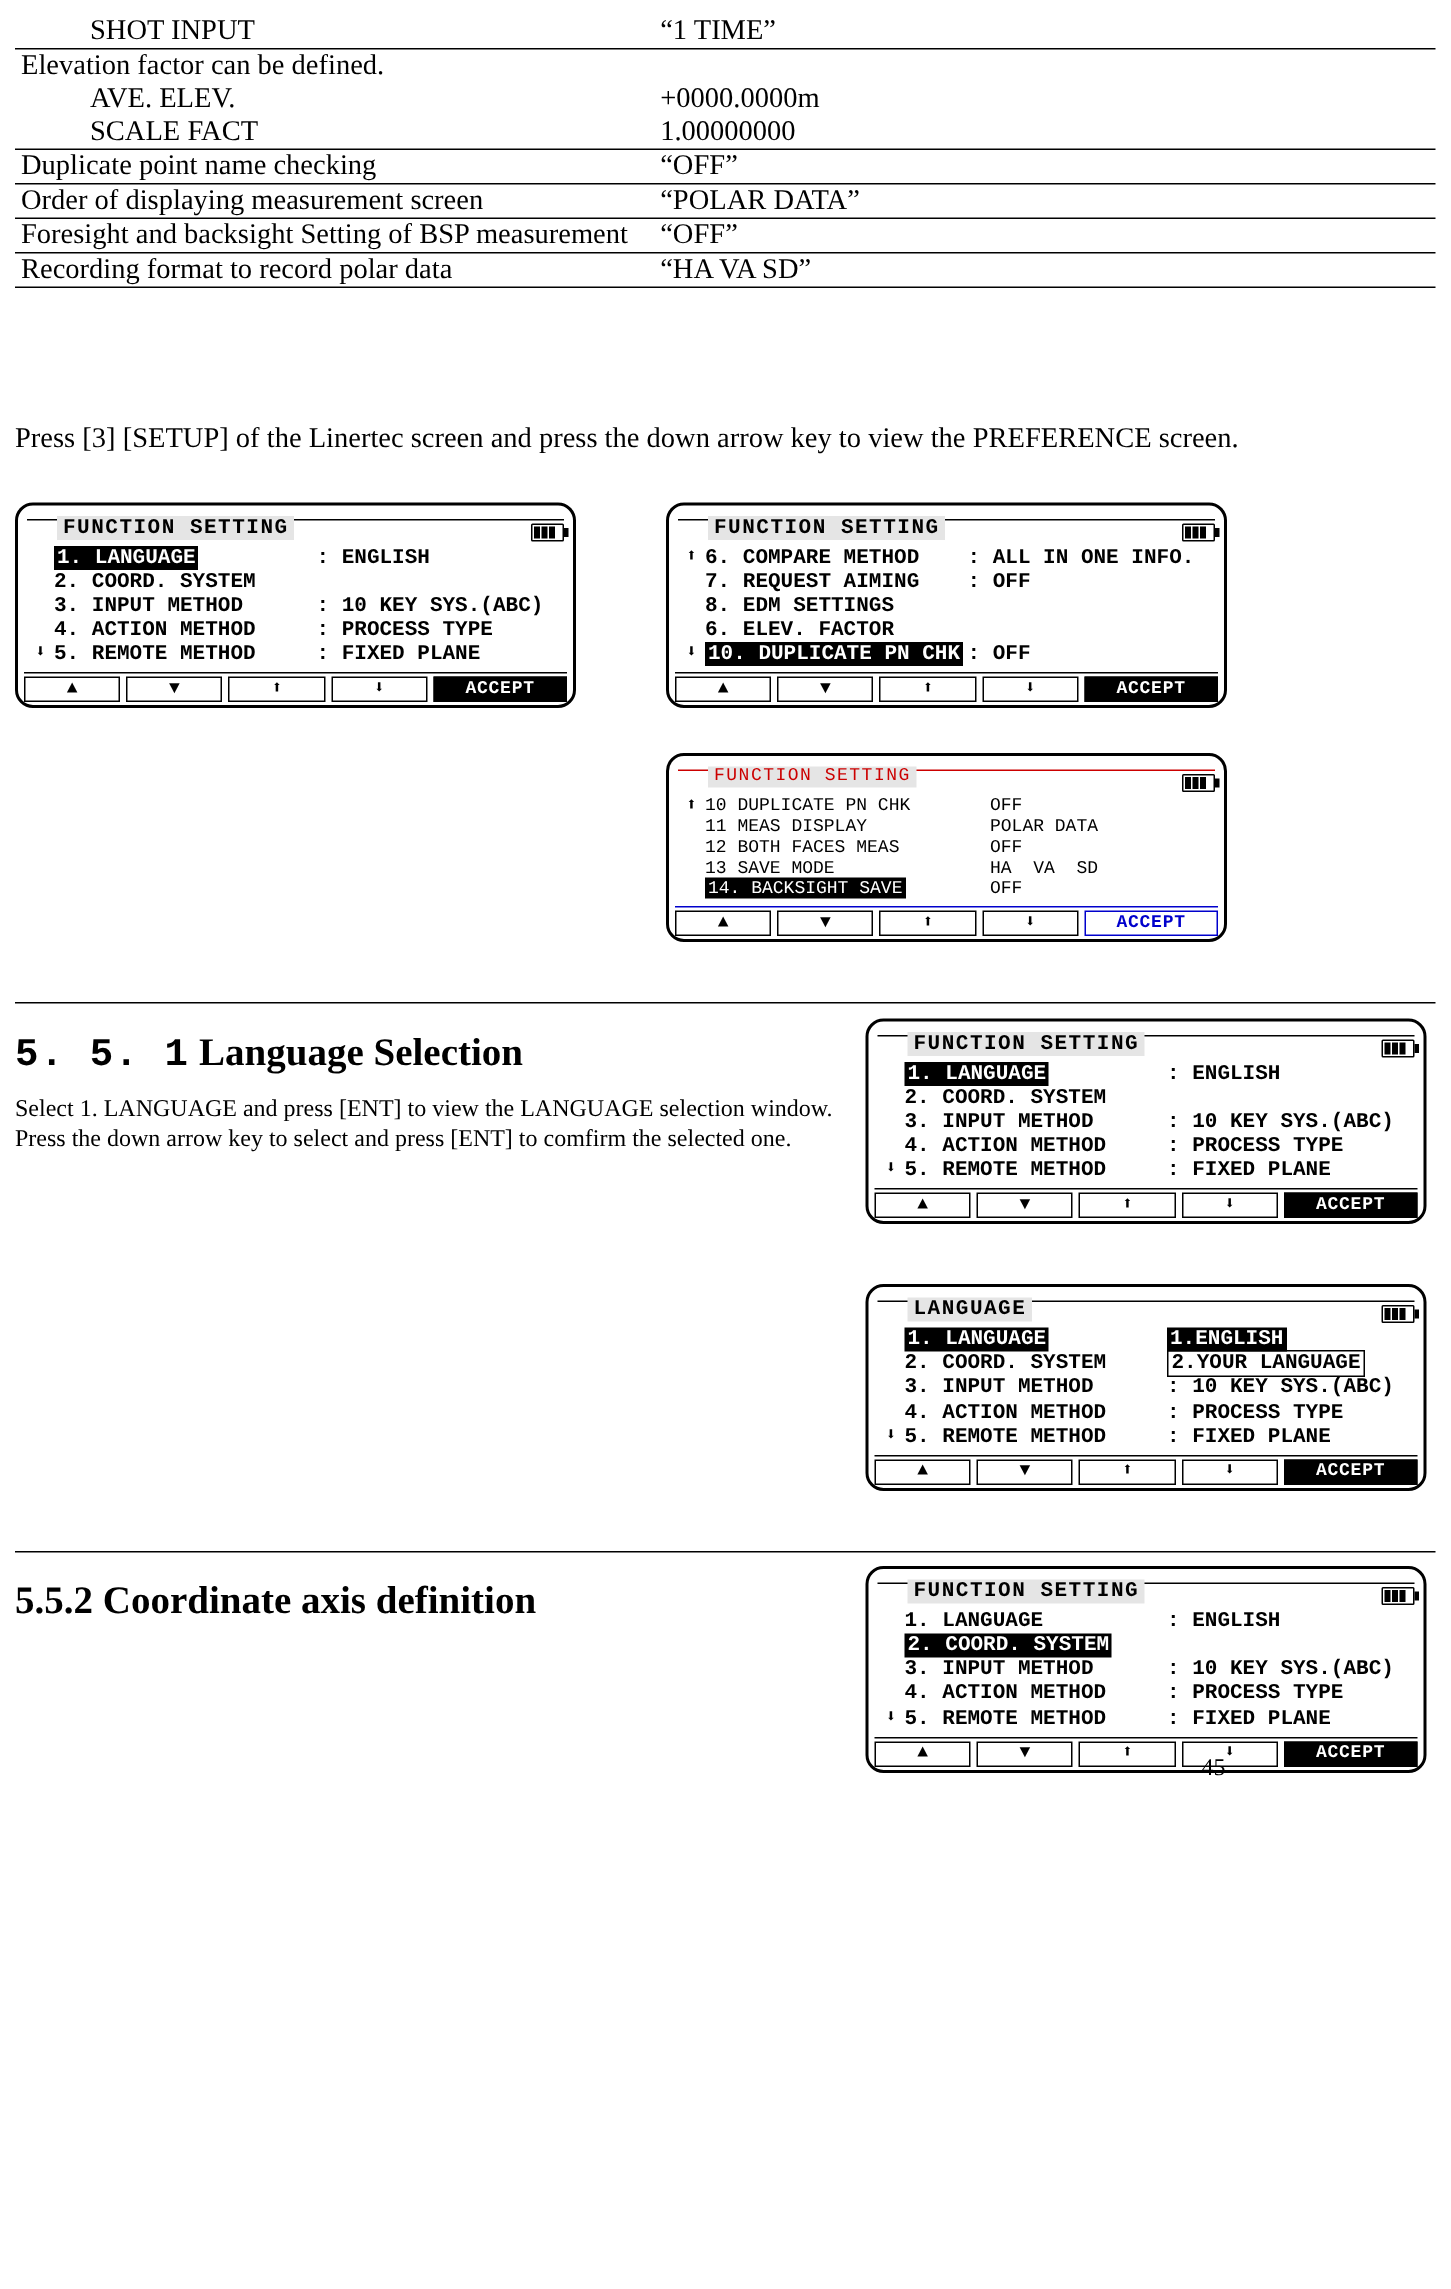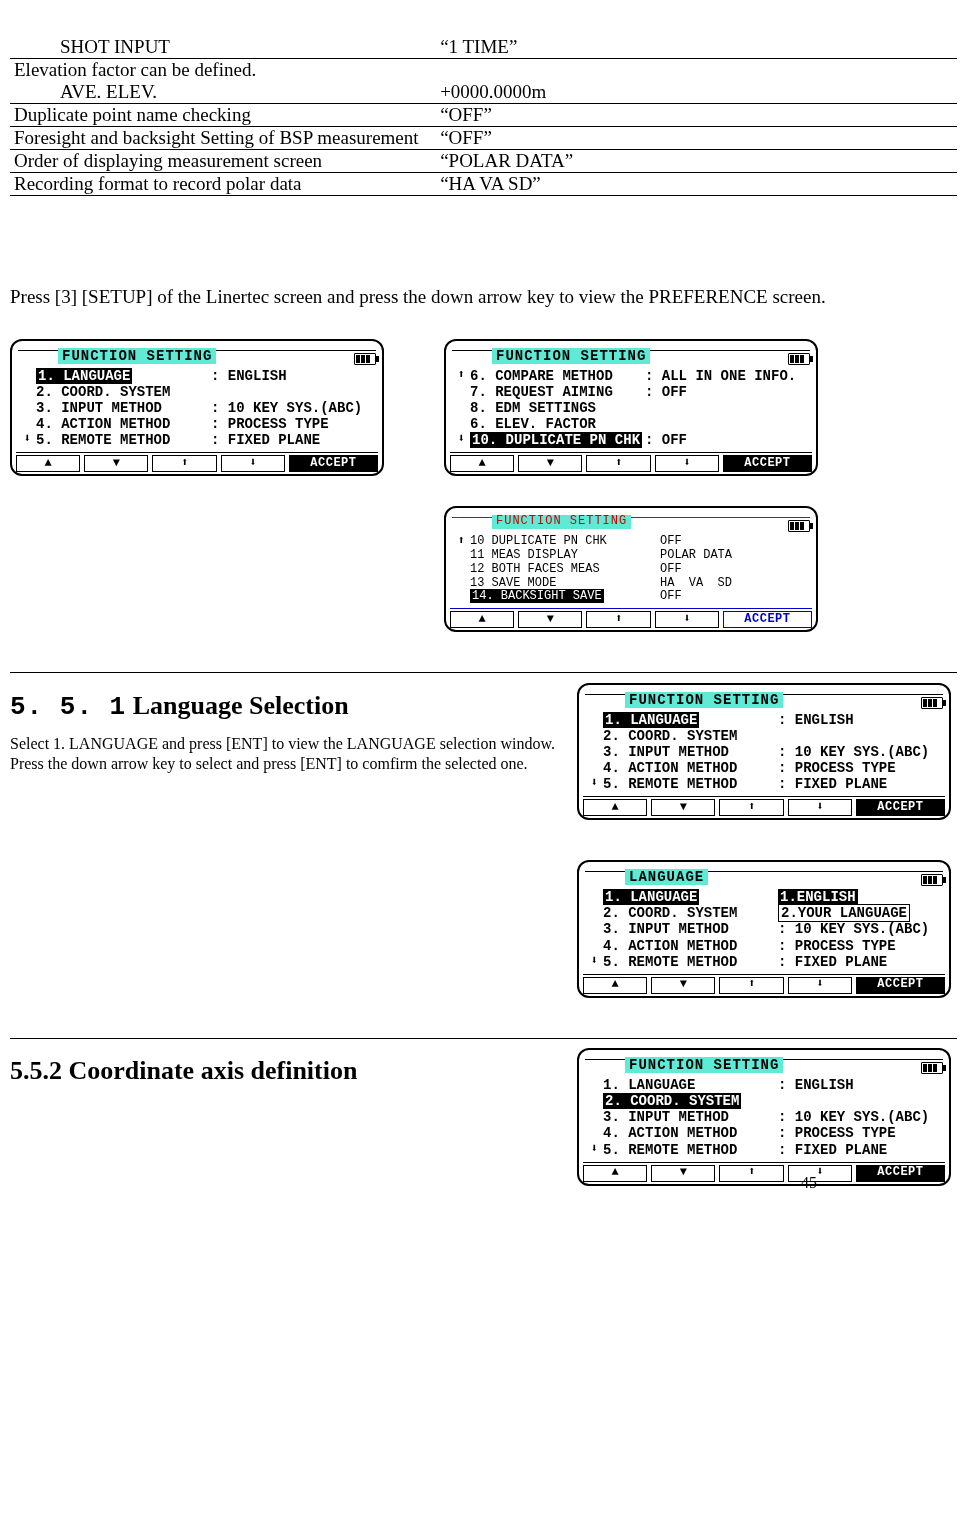--- a/index.html
+++ b/index.html
@@ -6,21 +6,20 @@
     font-family: "Times New Roman", Times, serif;
     font-size: 19px;
     margin: 0;
     padding: 10px 10px 40px 10px;
     width: 947px;
     color: #000;
   }
   table.settings {
     width: 100%;
     border-collapse: collapse;
-    margin-top: 26px;
   }
   table.settings td {
     vertical-align: top;
     padding: 0 4px;
   }
   .bt { border-top: 1.5px solid #000; }
   .indent1 { padding-left: 50px !important; }
   .para {
     margin-top: 90px;
     line-height: 1.2;
@@ -49,23 +48,23 @@
   .screen.small {
     font-size: 12px;
     font-weight: normal;
   }
   .screen-title-row {
     position: relative;
     height: 16px;
   }
   .screen-title {
     position: absolute;
-    left: 46px;
+    left: 26px;
     top: -2px;
-    background: #5eead4;
+    background: #e5e5e5;
     padding: 0 4px;
     letter-spacing: 1px;
   }
   .screen.small .screen-title { color: #c00; top:-2px; }
   .screen-hr {
     border-top: 1.5px solid #000;
     margin: 9px 6px 0 6px;
   }
   .screen.small .screen-hr { border-top-color:#c00; }
   .batt {
@@ -150,30 +149,34 @@
   </tr>
   <tr>
         <td class="bt"><span>Elevation factor can be defined.</span></td>
         <td class="bt"></td>
       </tr>
   <tr>
         <td class="indent1"><span>AVE. ELEV.</span></td>
         <td><span>+0000.0000m</span></td>
       </tr>
   <tr>
+        <td class="indent1"><span>SCALE FACT</span></td>
+        <td><span>1.00000000</span></td>
+      </tr>
+  <tr>
         <td class="bt"><span>Duplicate point name checking</span></td>
         <td class="bt"><span>“OFF”</span></td>
       </tr>
   <tr>
+        <td class="bt"><span>Order of displaying measurement screen</span></td>
+        <td class="bt"><span>“POLAR DATA”</span></td>
+      </tr>
+  <tr>
         <td class="bt"><span>Foresight and backsight Setting of BSP measurement</span></td>
         <td class="bt"><span>“OFF”</span></td>
-      </tr>
-  <tr>
-        <td class="bt"><span>Order of displaying measurement screen</span></td>
-        <td class="bt"><span>“POLAR DATA”</span></td>
       </tr>
   <tr>
         <td class="bt"><span>Recording format to record polar data</span></td>
         <td class="bt"><span>“HA VA SD”</span></td>
       </tr>
   <tr>
         <td class="bt"></td>
         <td class="bt"></td>
       </tr>
 </tbody>

